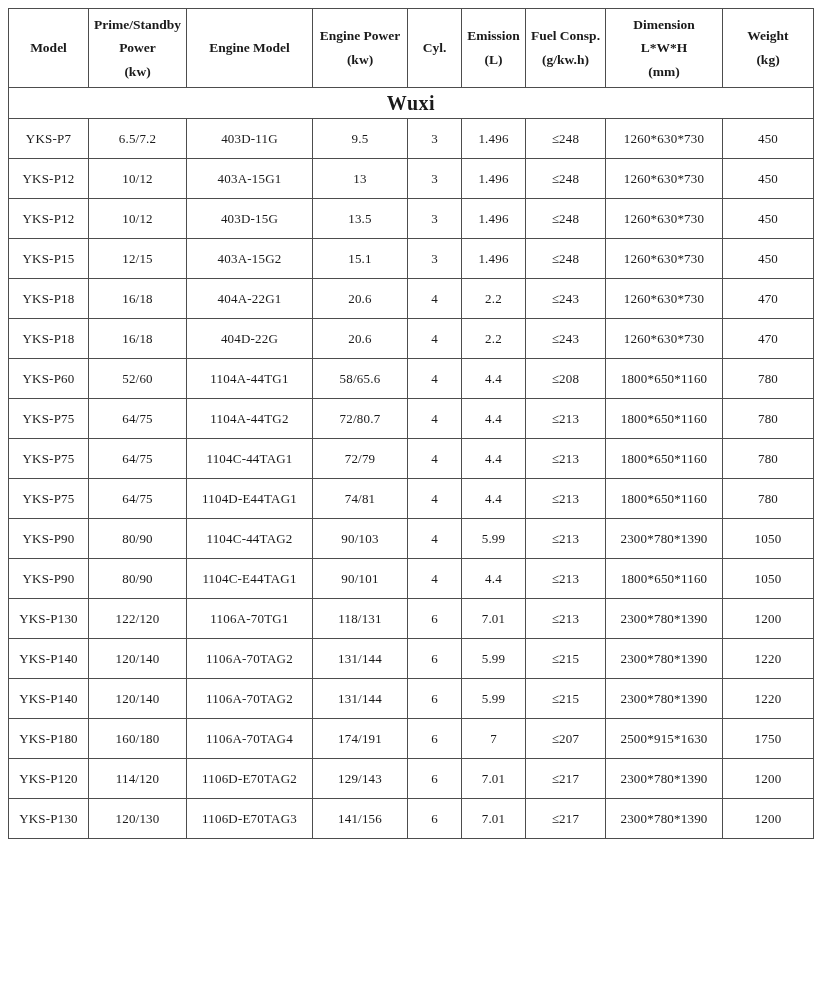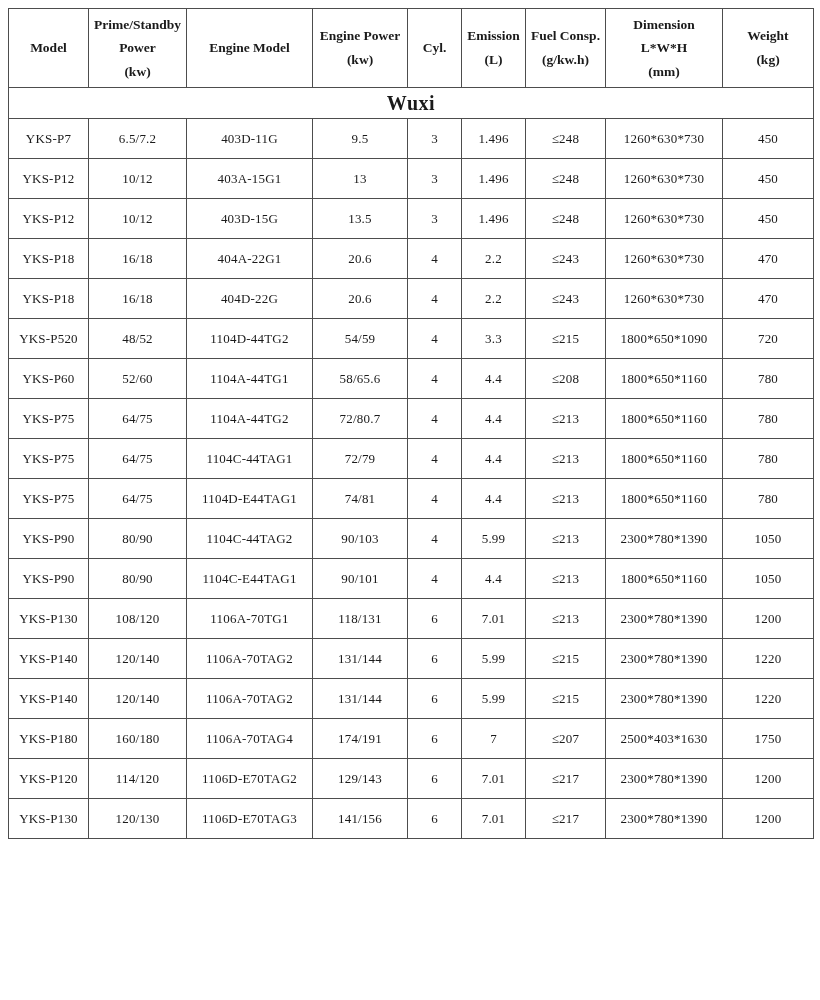--- a/index.html
+++ b/index.html
@@ -150,20 +150,31 @@
           <td>10/12</td>
           <td>403D-15G</td>
           <td>13.5</td>
           <td>3</td>
           <td>1.496</td>
           <td>≤248</td>
           <td>1260*630*730</td>
           <td>450</td>
         </tr>
         <tr>
+          <td>YKS-P15</td>
+          <td>12/15</td>
+          <td>403A-15G2</td>
+          <td>15.1</td>
+          <td>3</td>
+          <td>1.496</td>
+          <td>≤248</td>
+          <td>1260*630*730</td>
+          <td>450</td>
+        </tr>
+        <tr>
           <td>YKS-P18</td>
           <td>16/18</td>
           <td>404A-22G1</td>
           <td>20.6</td>
           <td>4</td>
           <td>2.2</td>
           <td>≤243</td>
           <td>1260*630*730</td>
           <td>470</td>
         </tr>
@@ -172,31 +183,20 @@
           <td>16/18</td>
           <td>404D-22G</td>
           <td>20.6</td>
           <td>4</td>
           <td>2.2</td>
           <td>≤243</td>
           <td>1260*630*730</td>
           <td>470</td>
         </tr>
         <tr>
-          <td>YKS-P520</td>
-          <td>48/52</td>
-          <td>1104D-44TG2</td>
-          <td>54/59</td>
-          <td>4</td>
-          <td>3.3</td>
-          <td>≤215</td>
-          <td>1800*650*1090</td>
-          <td>720</td>
-        </tr>
-        <tr>
           <td>YKS-P60</td>
           <td>52/60</td>
           <td>1104A-44TG1</td>
           <td>58/65.6</td>
           <td>4</td>
           <td>4.4</td>
           <td>≤208</td>
           <td>1800*650*1160</td>
           <td>780</td>
         </tr>
@@ -250,21 +250,21 @@
           <td>1104C-E44TAG1</td>
           <td>90/101</td>
           <td>4</td>
           <td>4.4</td>
           <td>≤213</td>
           <td>1800*650*1160</td>
           <td>1050</td>
         </tr>
         <tr>
           <td>YKS-P130</td>
-          <td>108/120</td>
+          <td>122/120</td>
           <td>1106A-70TG1</td>
           <td>118/131</td>
           <td>6</td>
           <td>7.01</td>
           <td>≤213</td>
           <td>2300*780*1390</td>
           <td>1200</td>
         </tr>
         <tr>
           <td>YKS-P140</td>
@@ -289,21 +289,21 @@
           <td>1220</td>
         </tr>
         <tr>
           <td>YKS-P180</td>
           <td>160/180</td>
           <td>1106A-70TAG4</td>
           <td>174/191</td>
           <td>6</td>
           <td>7</td>
           <td>≤207</td>
-          <td>2500*403*1630</td>
+          <td>2500*915*1630</td>
           <td>1750</td>
         </tr>
         <tr>
           <td>YKS-P120</td>
           <td>114/120</td>
           <td>1106D-E70TAG2</td>
           <td>129/143</td>
           <td>6</td>
           <td>7.01</td>
           <td>≤217</td>

